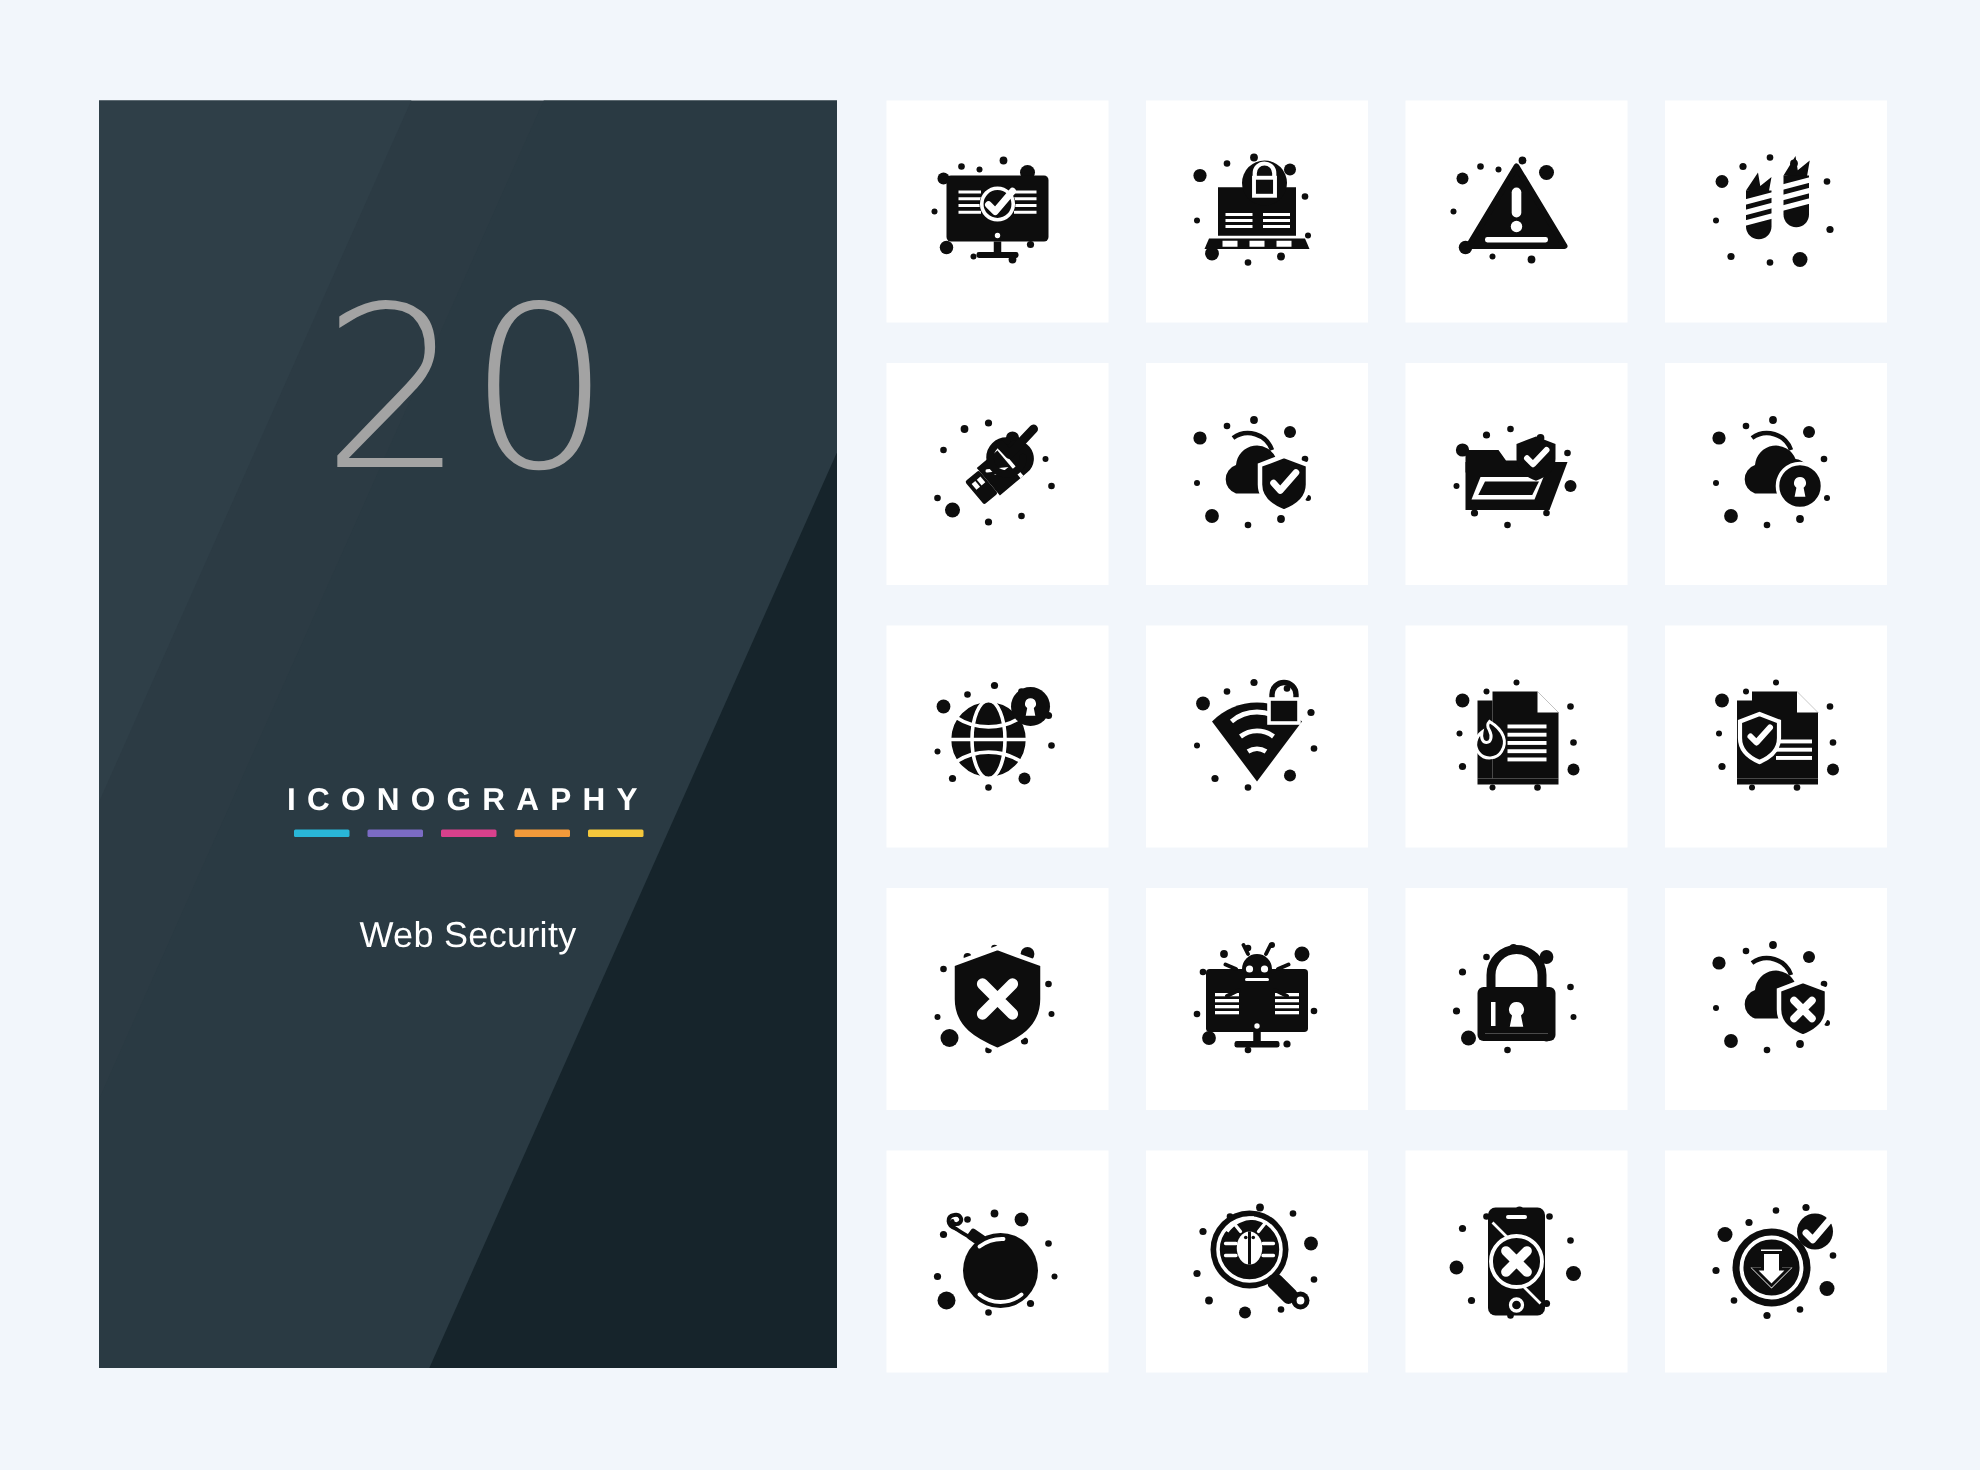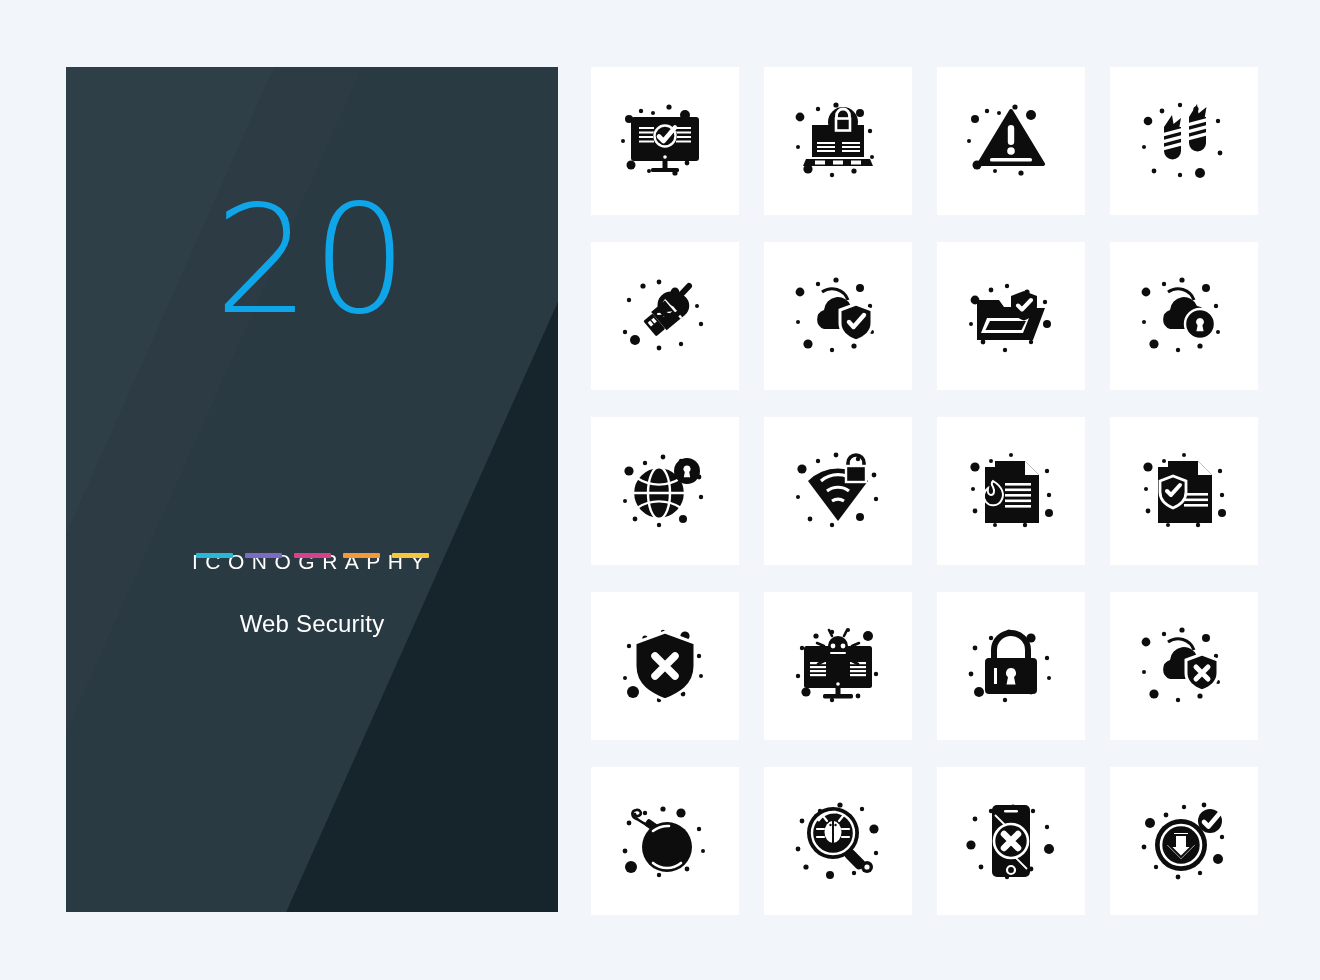--- a/index.html
+++ b/index.html
@@ -19,27 +19,27 @@
   }
   .cover .band{position:absolute;top:-300px;height:1600px;transform:rotate(24deg);transform-origin:top left;}
   .band-b{left:-30px;width:120px;background:#253views;}
   .band-b{left:-30px;width:120px;background:#25343c;}
   .band-c{left:90px;width:230px;background:#2f3f48;}
   .band-d{left:430px;width:300px;background:#2a3a43;}
   .band-e{left:730px;width:420px;background:#16242b;}
 
   .big-number{
     position:absolute;top:118px;left:0;right:0;text-align:center;
-    color:#0ea5e9;font-size:150px;line-height:1;font-weight:300;
+    color:#a3a3a3;font-size:150px;line-height:1;font-weight:300;
     letter-spacing:2px;
     font-family:"DejaVu Sans", sans-serif;
   }
   .word-mark{
     position:absolute;top:455px;left:0;right:0;text-align:center;
-    color:#ffffff;font-size:21px;font-weight:400;letter-spacing:7.5px;margin-top:28px;
+    color:#ffffff;font-size:21px;font-weight:700;letter-spacing:7.5px;
   }
   .bars{
     position:absolute;top:486px;left:0;right:0;
     display:flex;justify-content:center;gap:12px;
   }
   .bars i{display:block;width:37px;height:5px;border-radius:1px;}
   .subtitle{
     position:absolute;top:543px;left:0;right:0;text-align:center;
     color:#ffffff;font-size:24px;font-weight:normal;letter-spacing:.2px;
   }

